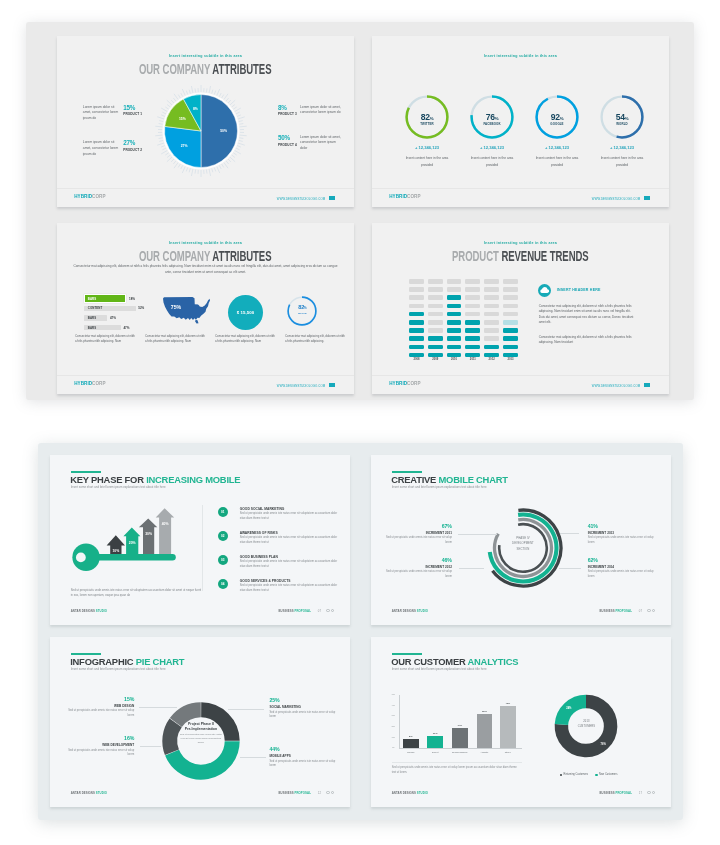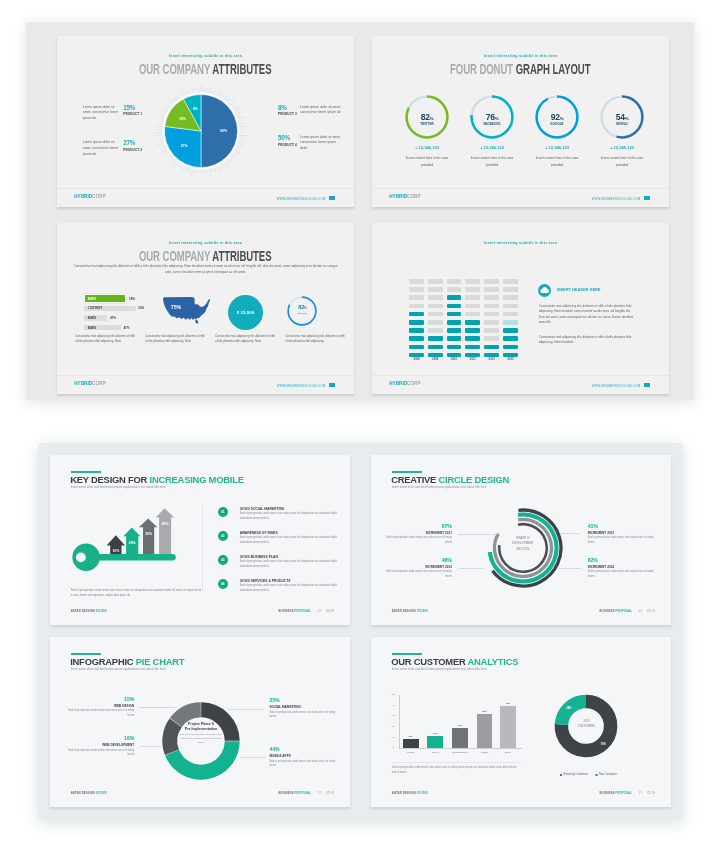--- a/index.html
+++ b/index.html
@@ -338,21 +338,20 @@
           </g>
       </svg>
 
       <div class="c-foot">
         <div class="c-logo"><span class="lg-a">HYBRID</span><span class="lg-b">CORP</span></div>
         <div class="c-url"><span>WWW.DESIGNSTUDIOLOGO.COM</span><span class="c-sq"></span></div>
       </div>
     </div>
     <div class="slide" id="s2">
       <div class="c-sub">Insert interesting subtitle in this area</div>
-      <div class="c-title"><span class="cond"><span class="t-light">FOUR DONUT</span> <span class="t-bold">GRAPH LAYOUT</span></span></div>
       <div class="s2-row" id="s2-row">
           <div class="s2-cell" style="left: 55px;">
             <svg class="s2-ring" viewBox="0 0 50 50">
               <circle cx="25" cy="25" r="20.4" fill="none" stroke="#cfdee4" stroke-width="2.3"></circle>
               <circle cx="25" cy="25" r="20.4" fill="none" stroke="#76bc21" stroke-width="2.5" stroke-dasharray="128.17698026646354" stroke-dashoffset="23.071856447963444" transform="rotate(-90 25 25)" stroke-linecap="butt"></circle>
             </svg>
             <div class="s2-val">82<span class="u">%</span></div>
             <div class="s2-name">TWITTER</div>
             <div class="s2-cap">+ 12,346,123</div>
             <div class="s2-txt">Insert content here in the area provided</div>
@@ -448,20 +447,21 @@
           <div class="s3-cap">Consectetur  mat adipiscing elit, dolorem ut nibh a felis pharetra nibh adipiscing.</div>
         </div>
 
       <div class="c-foot">
         <div class="c-logo"><span class="lg-a">HYBRID</span><span class="lg-b">CORP</span></div>
         <div class="c-url"><span>WWW.DESIGNSTUDIOLOGO.COM</span><span class="c-sq"></span></div>
       </div>
     </div>
     <div class="slide" id="s4">
       <div class="c-sub">Insert interesting subtitle in this area</div>
+      <div class="c-title"><span class="cond"><span class="t-light">PRODUCT</span> <span class="t-bold">REVENUE TRENDS</span></span></div>
       <div class="s4-chart" id="s4-chart">
           <div class="s4-seg" style="left: 0px; top: 0px;"></div>
           <div class="s4-seg" style="left: 0px; top: 8.2px;"></div>
           <div class="s4-seg" style="left: 0px; top: 16.4px;"></div>
           <div class="s4-seg" style="left: 0px; top: 24.6px;"></div>
           <div class="s4-seg" style="left: 0px; top: 32.8px; background: rgb(0, 163, 174);"></div>
           <div class="s4-seg" style="left: 0px; top: 41px; background: rgb(0, 163, 174);"></div>
           <div class="s4-seg" style="left: 0px; top: 49.2px; background: rgb(0, 163, 174);"></div>
           <div class="s4-seg" style="left: 0px; top: 57.4px; background: rgb(0, 163, 174);"></div>
           <div class="s4-seg" style="left: 0px; top: 65.6px; background: rgb(0, 163, 174);"></div>
@@ -533,21 +533,21 @@
       <div class="s4-p2">Consectetur  mat adipiscing elit, dolorem ut nibh a felis pharetra felis adipiscing. Nam tincidunt</div>
       <div class="c-foot">
         <div class="c-logo"><span class="lg-a">HYBRID</span><span class="lg-b">CORP</span></div>
         <div class="c-url"><span>WWW.DESIGNSTUDIOLOGO.COM</span><span class="c-sq"></span></div>
       </div>
     </div>
   </div>
   <div class="group" id="group2">
     <div class="slide slideB" id="s5">
       <div class="b-accent"></div>
-      <div class="b-title"><span class="t-dark">KEY DESIGN FOR </span><span class="t-acc">INCREASING MOBILE</span></div>
+      <div class="b-title"><span class="t-dark">KEY PHASE FOR </span><span class="t-acc">INCREASING MOBILE</span></div>
       <div class="b-sub">Insert some short and brief lorem ipsum explanations text about title here</div>
 
       <svg class="s5-key" viewBox="0 0 136 64">
         <g>
             <path fill="#a7abae" d="M103.6 7.2 L113.2 16.5 L110.1 16.5 L110.1 52.9 L98.1 52.9 L98.1 16.5 L94.7 16.5 Z"></path>
           </g>
         <g>
             <path fill="#6b7073" d="M87.2 17.4 L96.3 26.2 L93.2 26.2 L93.2 52.9 L82 52.9 L82 26.2 L77.9 26.2 Z"></path>
           </g>
         <g>
@@ -595,21 +595,21 @@
       <div class="b-foot">
         <div class="b-fl"><span class="fa">ANTAR DESIGNS </span><span class="fb">STUDIO</span></div>
         <div class="b-fr"><span class="fa">BUSINESS </span><span class="fb">PROPOSAL</span>
           <span class="b-pg">07</span>
           <span class="b-dots"><i></i><i></i></span>
         </div>
       </div>
     </div>
     <div class="slide slideB" id="s6">
       <div class="b-accent"></div>
-      <div class="b-title"><span class="t-dark">CREATIVE </span><span class="t-acc">CIRCLE DESIGN</span></div>
+      <div class="b-title"><span class="t-dark">CREATIVE </span><span class="t-acc">MOBILE CHART</span></div>
       <div class="b-sub">Insert some short and brief lorem ipsum explanations text about title here</div>
 
       <svg class="s6-rings" viewBox="0 0 90 90">
         <g id="s6-arcs" fill="none" stroke-linecap="butt">
             <path d="M 40.36896495060441 7.283246237629761 A 38 38 0 0 1 81.36533674060493 33.97447127152582 A 38 38 0 0 1 62.093869268218555 78.93817369041908 A 38 38 0 0 1 14.492935942737681 67.65654524869345 " stroke="#3d4346" stroke-width="3.3" fill="none"></path>
             <path d="M 40.106218543159216 11.859376845739888 A 33.5 33.5 0 0 1 73.85715537182968 27.984871912145906 A 33.5 33.5 0 0 1 71.63063583848158 65.32385875856698 A 33.5 33.5 0 0 1 36.20255757814002 77.32421703358116 A 33.5 33.5 0 0 1 11.742629045363572 49.02458410096068 " stroke="#13b291" stroke-width="4.1" fill="none"></path>
             <path d="M 40.247090718591075 16.89911294349061 A 28.5 28.5 0 0 1 71.38261052723107 34.22002496438712 A 28.5 28.5 0 0 1 61.28575323725654 68.38854936705542 A 28.5 28.5 0 0 1 25.736512525237842 66.0040008167416 A 28.5 28.5 0 0 1 20.29344265533531 30.793099417015856 " stroke="#8e9396" stroke-width="3.3" fill="none"></path>
             <path d="M 40.09234038756022 21.711486154577674 A 23.8 23.8 0 0 1 65.66313178484158 33.19004721253003 A 23.8 23.8 0 0 1 62.57523710689604 61.04839682449261 A 23.8 23.8 0 0 1 35.11140521919447 66.64845706421188 A 23.8 23.8 0 0 1 21.362538540984037 42.22323645703584 " stroke="#4a5053" stroke-width="2.6" fill="none"></path>
           </g>
       </svg>

